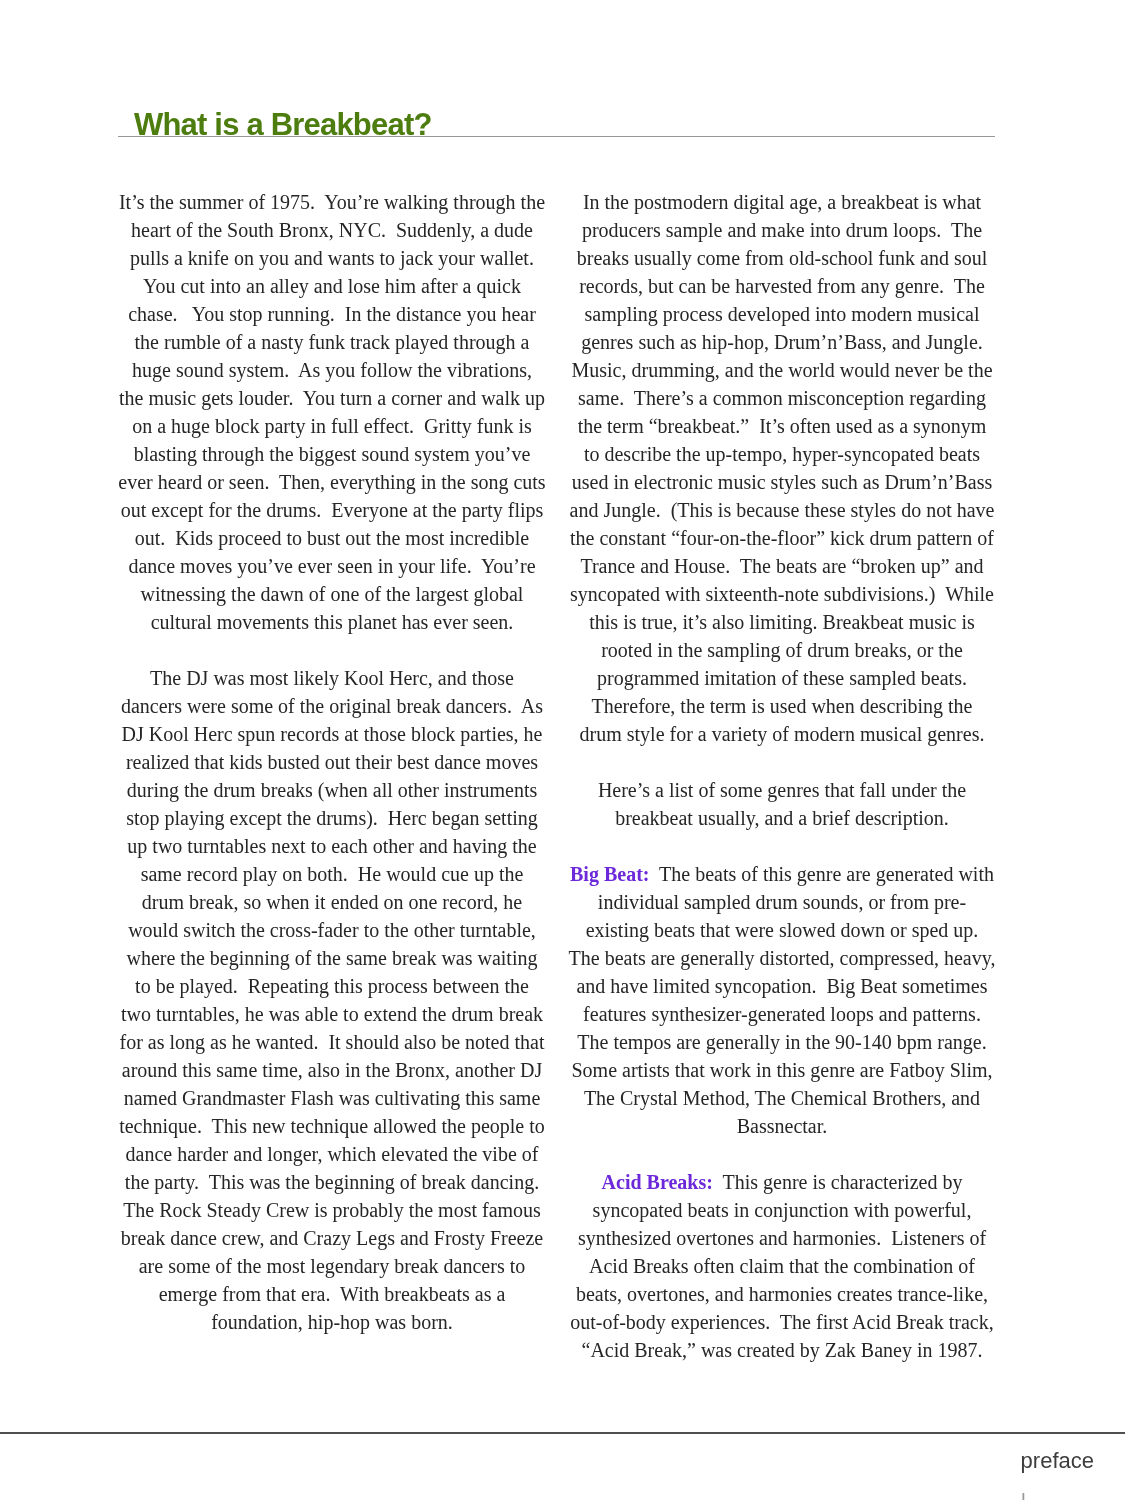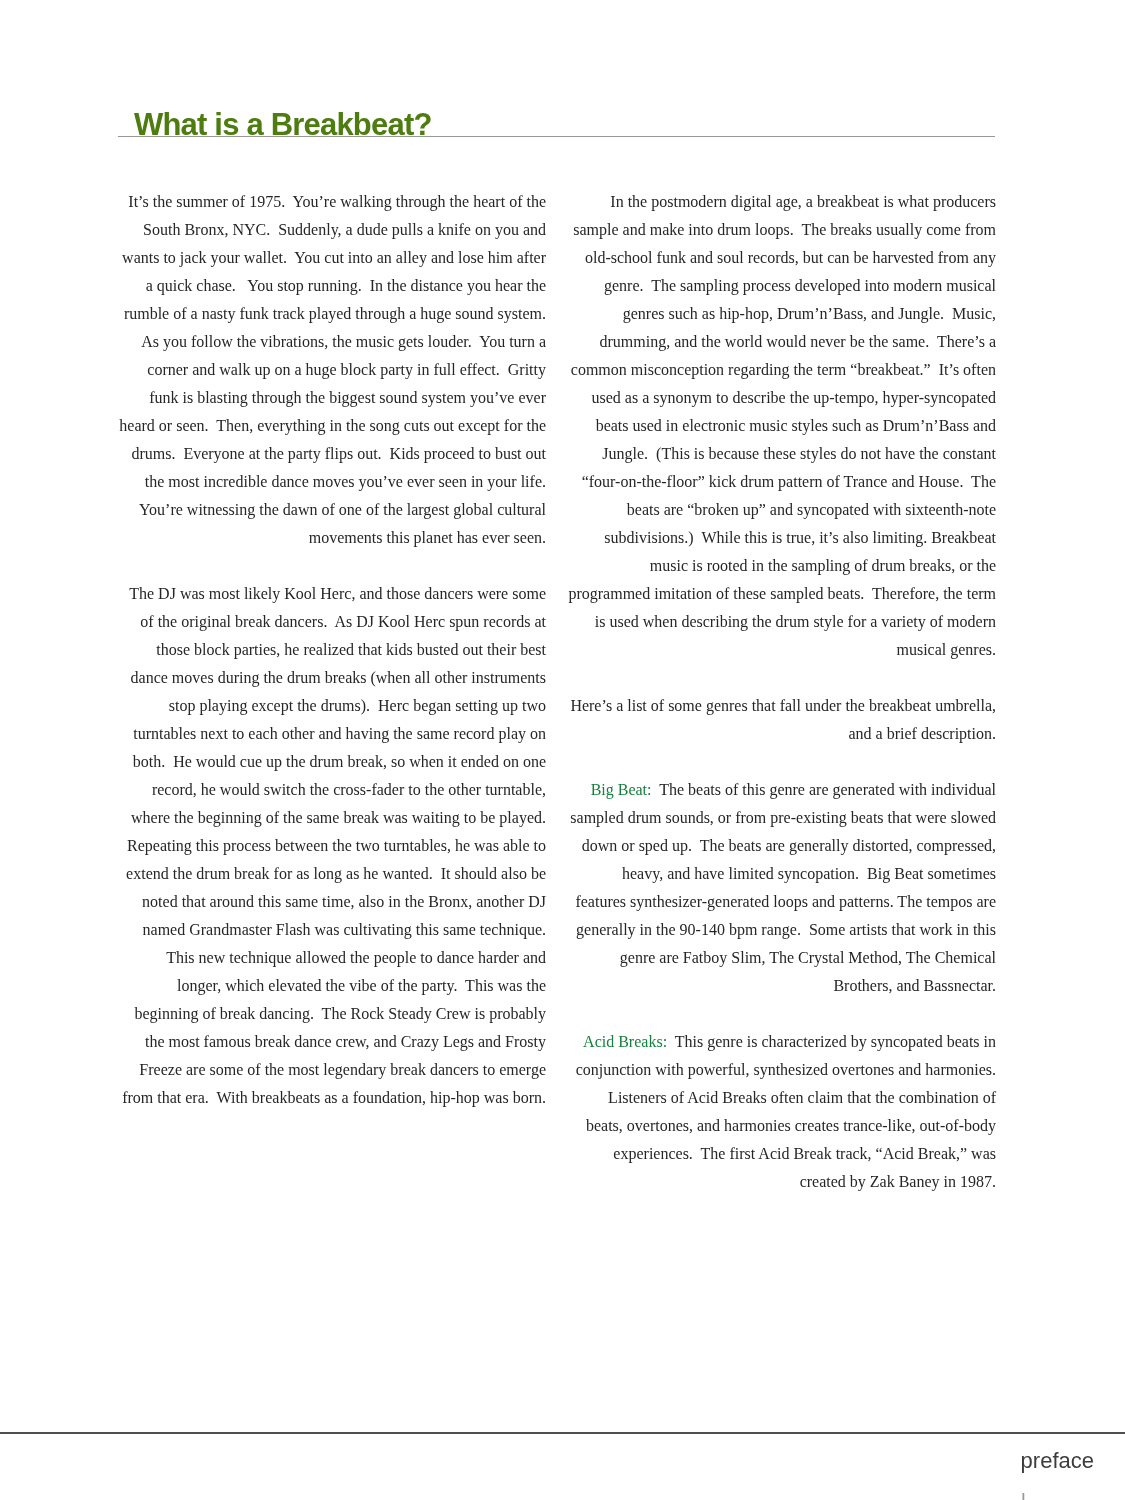--- a/index.html
+++ b/index.html
@@ -36,27 +36,27 @@
     position: absolute;
     left: 118px;
     top: 188px;
     width: 878px;
     display: flex;
     gap: 22px;
   }
   .col { width: 428px; }
   .col p {
     margin: 0 0 28px 0;
-    font-size: 16px;
+    font-size: 20px;
     line-height: 28px;
-    text-align: right;
+    text-align: center;
     white-space: pre-wrap;
     color: #262626;
   }
-  .genre-lead { font-weight: 400; color: #15803d; }
+  .genre-lead { font-weight: 700; color: #6d28d9; }
   .footer-rule {
     position: absolute;
     left: 0;
     top: 1432px;
     width: 1125px;
     height: 2px;
     background: #4f4f4f;
   }
   .footer-text {
     position: absolute;
@@ -85,21 +85,21 @@
 
   <main class="columns">
 
     <section class="col">
       <p>It’s the summer of 1975.  You’re walking through the heart of the South Bronx, NYC.  Suddenly, a dude pulls a knife on you and wants to jack your wallet.  You cut into an alley and lose him after a quick chase.   You stop running.  In the distance you hear the rumble of a nasty funk track played through a huge sound system.  As you follow the vibrations, the music gets louder.  You turn a corner and walk up on a huge block party in full effect.  Gritty funk is blasting through the biggest sound system you’ve ever heard or seen.  Then, everything in the song cuts out except for the drums.  Everyone at the party flips out.  Kids proceed to bust out the most incredible dance moves you’ve ever seen in your life.  You’re witnessing the dawn of one of the largest global cultural movements this planet has ever seen.</p>
       <p>The DJ was most likely Kool Herc, and those dancers were some of the original break dancers.  As DJ Kool Herc spun records at those block parties, he realized that kids busted out their best dance moves during the drum breaks (when all other instruments stop playing except the drums).  Herc began setting up two turntables next to each other and having the same record play on both.  He would cue up the drum break, so when it ended on one record, he would switch the cross-fader to the other turntable, where the beginning of the same break was waiting to be played.  Repeating this process between the two turntables, he was able to extend the drum break for as long as he wanted.  It should also be noted that around this same time, also in the Bronx, another DJ named Grandmaster Flash was cultivating this same technique.  This new technique allowed the people to dance harder and longer, which elevated the vibe of the party.  This was the beginning of break dancing.  The Rock Steady Crew is probably the most famous break dance crew, and Crazy Legs and Frosty Freeze are some of the most legendary break dancers to emerge from that era.  With breakbeats as a foundation, hip-hop was born.</p>
     </section>
 
     <section class="col">
       <p>In the postmodern digital age, a breakbeat is what producers sample and make into drum loops.  The breaks usually come from old-school funk and soul records, but can be harvested from any genre.  The sampling process developed into modern musical genres such as hip-hop, Drum’n’Bass, and Jungle.  Music, drumming, and the world would never be the same.  There’s a common misconception regarding the term “breakbeat.”  It’s often used as a synonym to describe the up-tempo, hyper-syncopated beats used in electronic music styles such as Drum’n’Bass and Jungle.  (This is because these styles do not have the constant “four-on-the-floor” kick drum pattern of Trance and House.  The beats are “broken up” and syncopated with sixteenth-note subdivisions.)  While this is true, it’s also limiting. Breakbeat music is rooted in the sampling of drum breaks, or the programmed imitation of these sampled beats.  Therefore, the term is used when describing the drum style for a variety of modern musical genres.</p>
-      <p>Here’s a list of some genres that fall under the breakbeat umbrella, and a brief description.</p>
+      <p>Here’s a list of some genres that fall under the breakbeat usually, and a brief description.</p>
       <p><span class="genre-lead">Big Beat:</span><span>  The beats of this genre are generated with individual sampled drum sounds, or from pre-existing beats that were slowed down or sped up.  The beats are generally distorted, compressed, heavy, and have limited syncopation.  Big Beat sometimes features synthesizer-generated loops and patterns. The tempos are generally in the 90-140 bpm range.  Some artists that work in this genre are Fatboy Slim, The Crystal Method, The Chemical Brothers, and Bassnectar.</span></p>
       <p><span class="genre-lead">Acid Breaks:</span><span>  This genre is characterized by syncopated beats in conjunction with powerful, synthesized overtones and harmonies.  Listeners of Acid Breaks often claim that the combination of beats, overtones, and harmonies creates trance-like, out-of-body experiences.  The first Acid Break track, “Acid Break,” was created by Zak Baney in 1987.</span></p>
     </section>
 
   </main>
 
   <footer>
     <div class="footer-rule"></div>
     <div class="footer-text">
       <span>preface</span>

